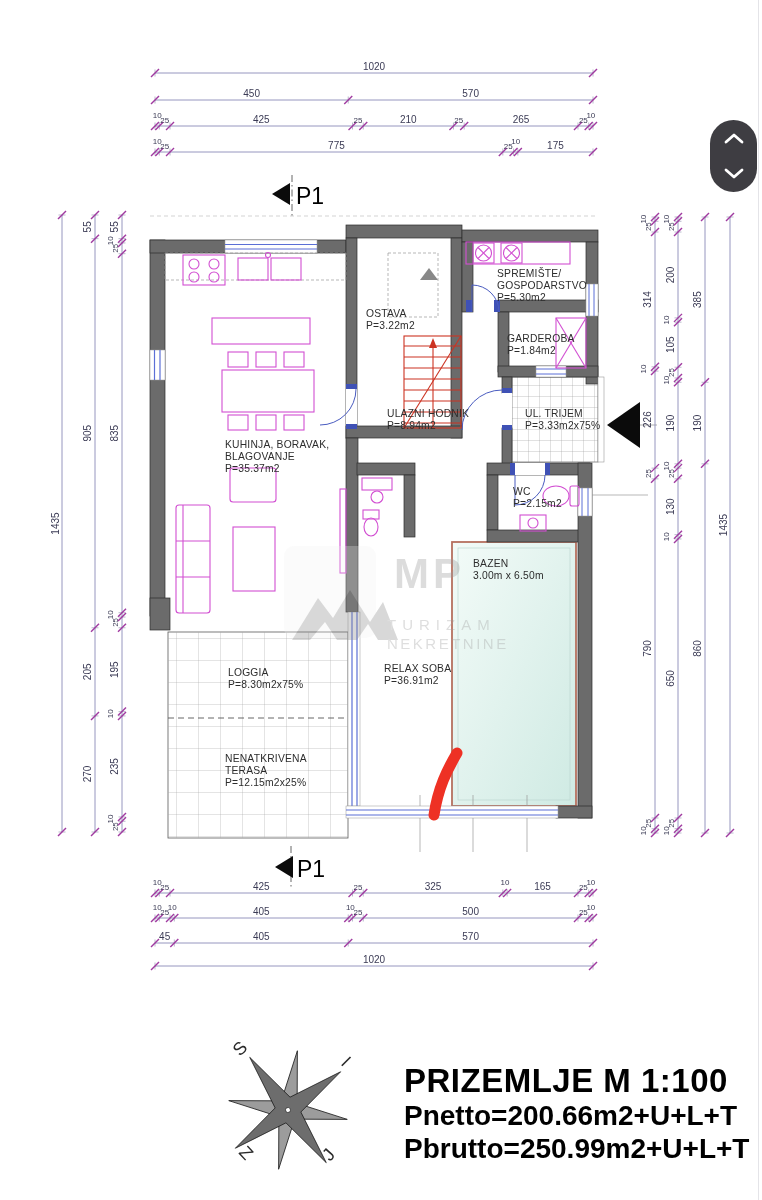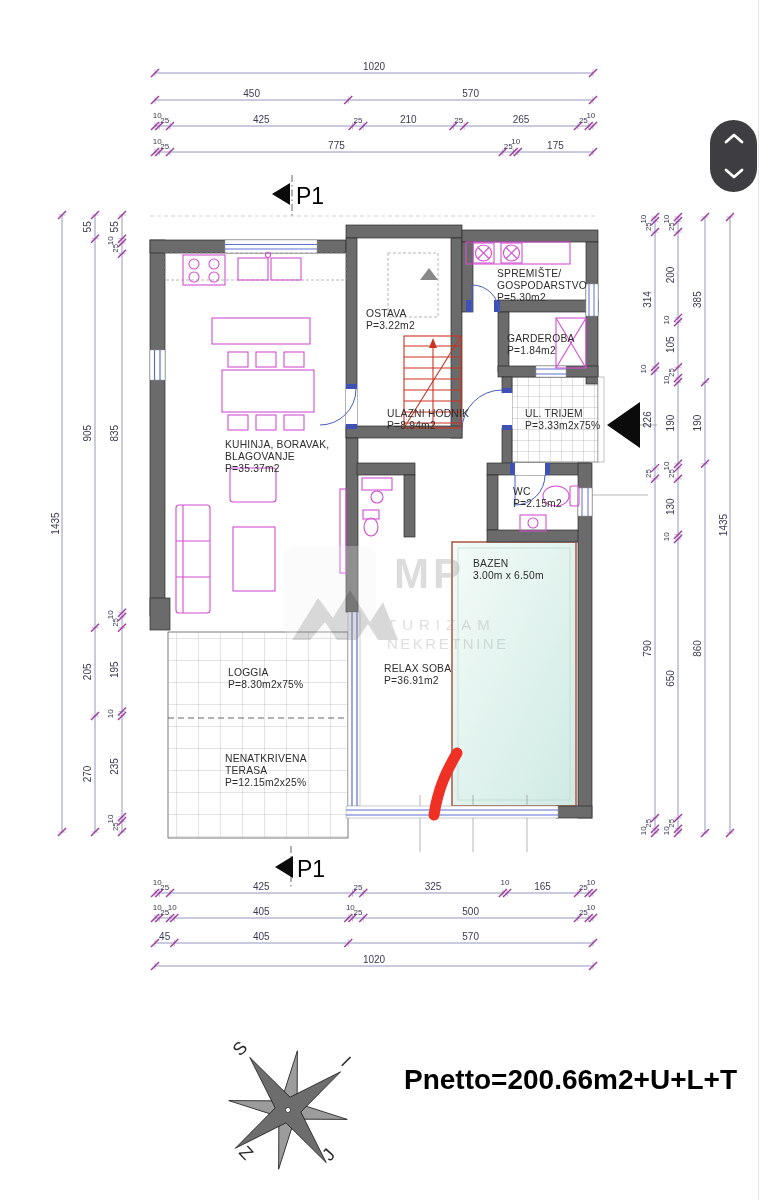--- a/index.html
+++ b/index.html
@@ -595,17 +595,19 @@
   </button>
   <button class="scroll-btn">
     <svg width="22" height="11" viewBox="0 0 22 11">
       <polyline points="3,2 11,9 19,2"></polyline>
     </svg>
   </button>
 </div>
 
 
 <div class="title-block">
+  <div class="title">PRIZEMLJE M 1:100</div>
   <div class="area-line">Pnetto=200.66m2+U+L+T</div>
+  <div class="area-line">Pbrutto=250.99m2+U+L+T</div>
 </div>
 
 <div class="page-edge"></div>
 </div>
 
 </body></html>

